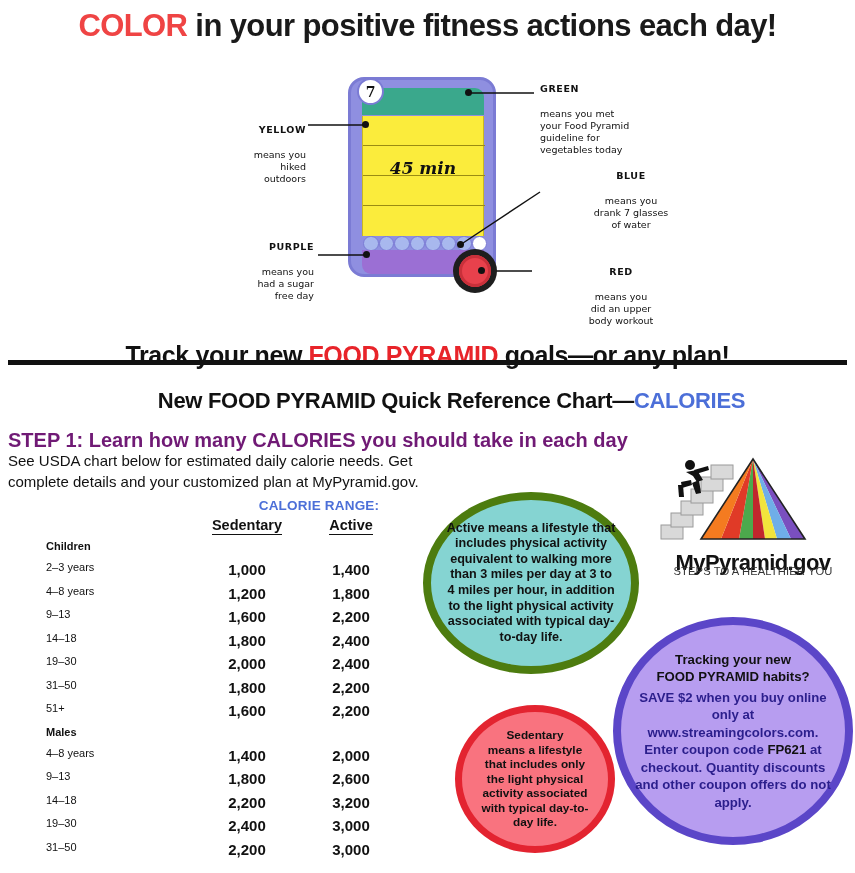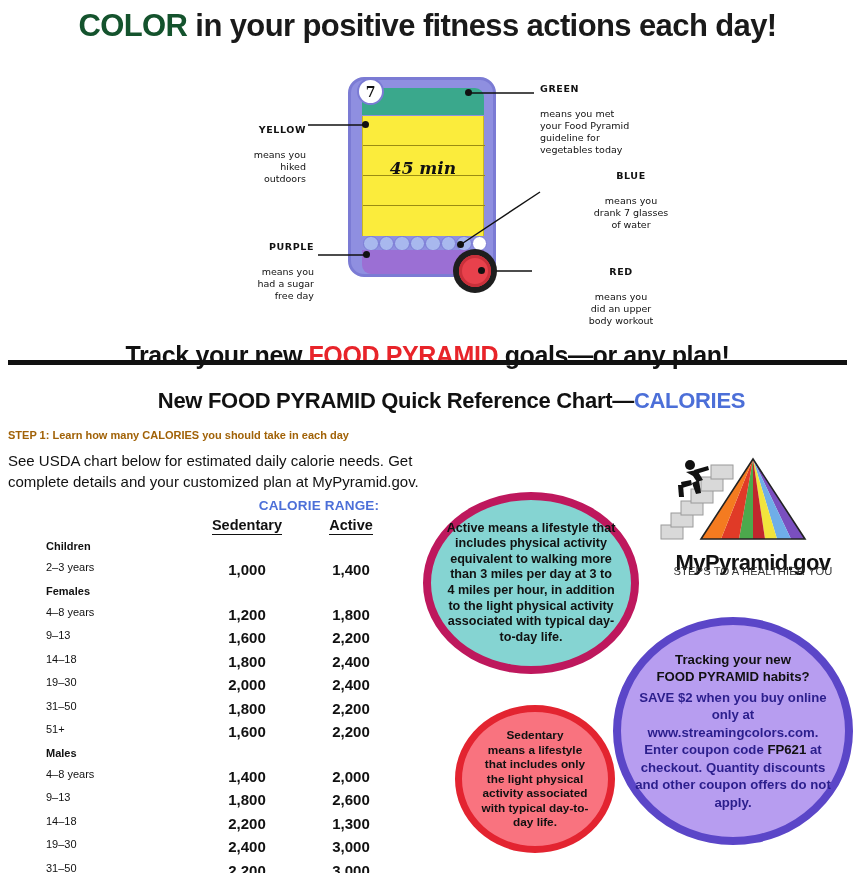--- a/index.html
+++ b/index.html
@@ -16,21 +16,21 @@
   
   .top-headline {
     position: absolute;
     top: 8px; left: 0; width: 855px;
     text-align: center;
     font-size: 31px;
     font-weight: bold;
     letter-spacing: -0.6px;
     white-space: nowrap;
   }
-  .hl-color { color: #14532d; }
+  .hl-color { color: #ef4444; }
   .hl-rest { color: #1a1a1a; }
 
   
   .card-wrap { position: absolute; left: 348px; top: 77px; }
   .card {
     position: relative;
     width: 148px; height: 200px;
     background: #8f8fe0;
     border: 3px solid #7b7bd4;
     border-radius: 16px;
@@ -124,21 +124,21 @@
   
   .sec-title {
     position: absolute; top: 388px; left: 0; width: 855px;
     text-align: center; font-size: 22px; font-weight: bold;
     letter-spacing: -0.3px; white-space: nowrap; padding-left: 48px;
   }
   .hl-blue { color: #4C6FD8; }
 
   .step1 {
     position: absolute; left: 8px; top: 429px;
-    font-size: 11px; font-weight: bold; color: #a16207;
+    font-size: 20px; font-weight: bold; color: #701a75;
     white-space: nowrap;
   }
   .intro {
     position: absolute; left: 8px; top: 450px;
     font-size: 15px; line-height: 21px; color: #111;
   }
 
   
   .tbl { position: absolute; left: 46px; top: 498px; width: 352px; }
   .cal-range {
@@ -163,21 +163,21 @@
   
   .circ {
     position: absolute; border-radius: 50%;
     display: flex; align-items: center; justify-content: center;
     text-align: center;
   }
   .circ p { margin: 0; padding: 0 14px; }
 
   .circ-active {
     left: 423px; top: 492px; width: 216px; height: 182px;
-    background: #85d4d2; border: 8px solid #be185d;
+    background: #85d4d2; border: 8px solid #4d7c0f;
     font-size: 12.6px; line-height: 15.6px; font-weight: bold; color: #111;
   }
   .circ-sed {
     left: 455px; top: 705px; width: 160px; height: 148px;
     background: #F9737F; border: 7px solid #E32430;
     font-size: 11.8px; line-height: 14.6px; font-weight: bold; color: #111;
   }
   .circ-coupon {
     left: 613px; top: 617px; width: 240px; height: 228px;
     background: #B79DF0; border: 8px solid #5B46C8;
@@ -299,23 +299,20 @@
   <div class="colhead act"><span>Active</span></div>
   <div class="rows" id="table-rows">
       <div class="trow grp">
         <div class="c-label bold">Children</div>
       </div>
       <div class="trow">
         <div class="c-label">2–3 years</div>
         <div class="c-sed">1,000</div>
         <div class="c-act">1,400</div>
       </div>
-      <div class="trow grp">
-        <div class="c-label bold">Females</div>
-      </div>
       <div class="trow">
         <div class="c-label">4–8 years</div>
         <div class="c-sed">1,200</div>
         <div class="c-act">1,800</div>
       </div>
       <div class="trow">
         <div class="c-label">9–13</div>
         <div class="c-sed">1,600</div>
         <div class="c-act">2,200</div>
       </div>
@@ -348,21 +345,21 @@
         <div class="c-act">2,000</div>
       </div>
       <div class="trow">
         <div class="c-label">9–13</div>
         <div class="c-sed">1,800</div>
         <div class="c-act">2,600</div>
       </div>
       <div class="trow">
         <div class="c-label">14–18</div>
         <div class="c-sed">2,200</div>
-        <div class="c-act">1,300</div>
+        <div class="c-act">3,200</div>
       </div>
       <div class="trow">
         <div class="c-label">19–30</div>
         <div class="c-sed">2,400</div>
         <div class="c-act">3,000</div>
       </div>
       <div class="trow">
         <div class="c-label">31–50</div>
         <div class="c-sed">2,200</div>
         <div class="c-act">3,000</div>

